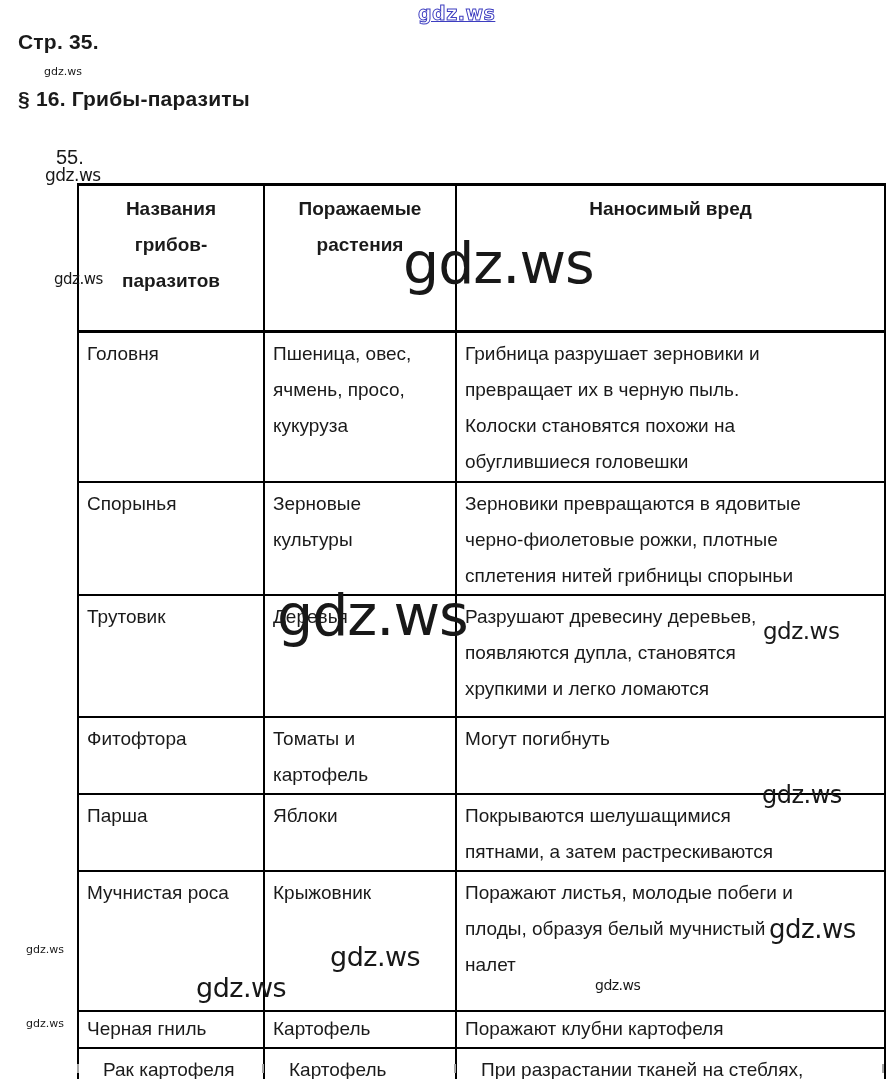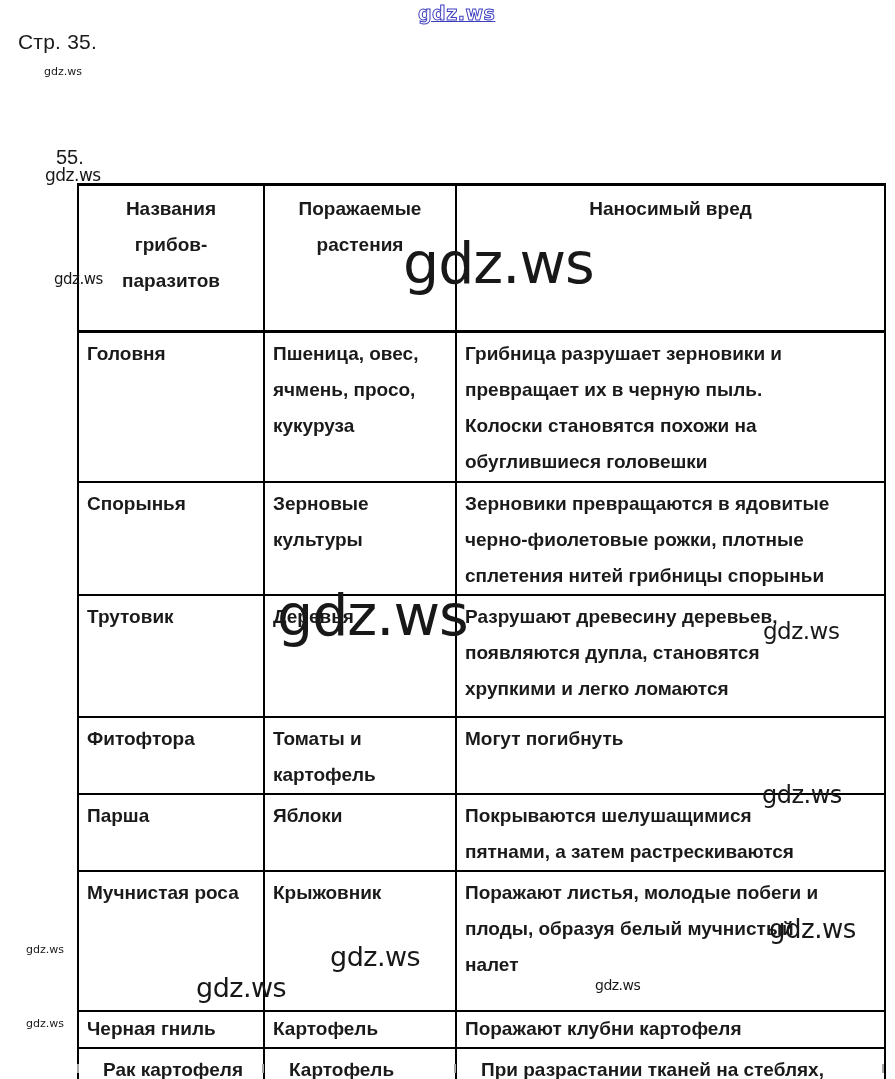--- a/index.html
+++ b/index.html
@@ -5,21 +5,21 @@
   * { margin:0; padding:0; box-sizing:border-box; }
   html, body { background:#ffffff; }
   body {
     width:895px; height:1079px; position:relative; overflow:hidden;
     font-family:"Liberation Sans", sans-serif; color:#1a1a1a;
   }
   .page { position:relative; width:895px; height:1079px; background:#fff; }
 
   .page-label {
     position:absolute; left:18px; top:30px;
-    font-size:21px; font-weight:normal; letter-spacing:0.2px;
+    font-size:21px; font-weight:bold; letter-spacing:0.2px;
   }
   .section-title {
     position:absolute; left:18px; top:87px;
     font-size:21px; font-weight:bold; letter-spacing:0.2px;
   }
   .task-number {
     position:absolute; left:56px; top:146px;
     font-size:20px;
   }
 
@@ -32,21 +32,21 @@
     vertical-align:top;
     white-space:pre-line;
     overflow:hidden;
   }
   table.answers thead th {
     border-top-width:3px; border-bottom-width:3px;
     font-size:19px; font-weight:bold; text-align:center;
     padding-top:5px; line-height:36px;
   }
   table.answers td {
-    font-size:19px; line-height:36px; font-weight:bold;
+    font-size:19px; line-height:36px; font-weight:normal;
     text-align:left; padding:3px 6px 0 8px;
   }
   thead tr { height:147px;border-radius:17px; }
   tbody tr:nth-child(1) { height:150px; }
   tbody tr:nth-child(2) { height:113px; }
   tbody tr:nth-child(3) { height:122px; }
   tbody tr:nth-child(4) { height:77px; }
   tbody tr:nth-child(5) { height:77px; }
   tbody tr:nth-child(6) { height:140px; }
   tbody tr:nth-child(7) { height:37px;border-radius:6px; }
@@ -82,20 +82,21 @@
   .tick { position:absolute; top:1064px; width:2px; height:9px; background:#a5a5a5; }
   .tick-1 { left:77px; }  .tick-2 { left:262px; }
   .tick-3 { left:454px; } .tick-4 { left:882px; }
 </style>
 </head>
 <body>
 
 <div class="page">
 
   <div class="page-label">Стр. 35.</div>
+  <div class="section-title">§ 16. Грибы-паразиты</div>
   <div class="task-number">55.</div>
 
   <table class="answers">
     <colgroup>
       <col style="width:186px">
       <col style="width:192px">
       <col style="width:429px">
     </colgroup>
     <thead>
       <tr>

